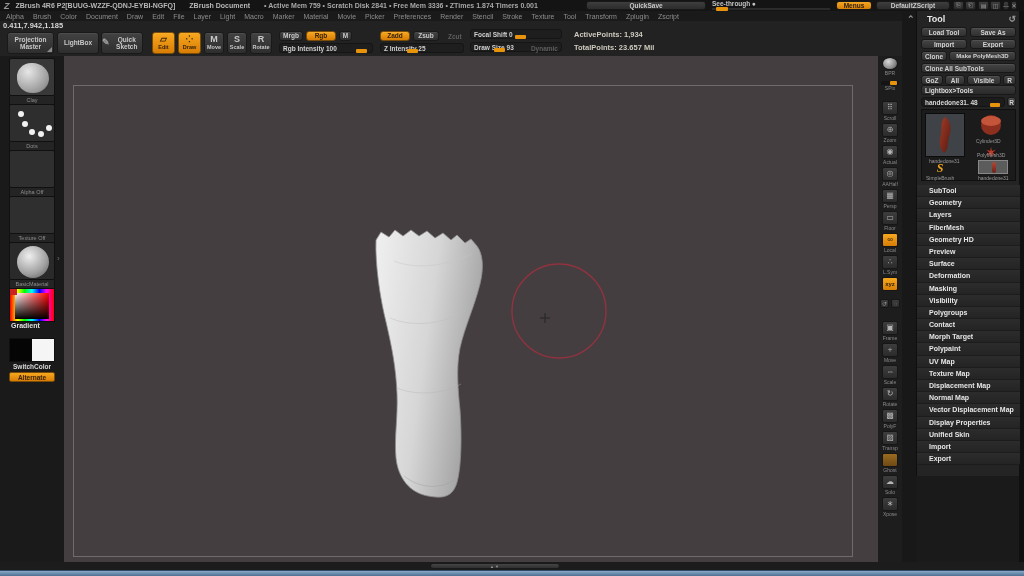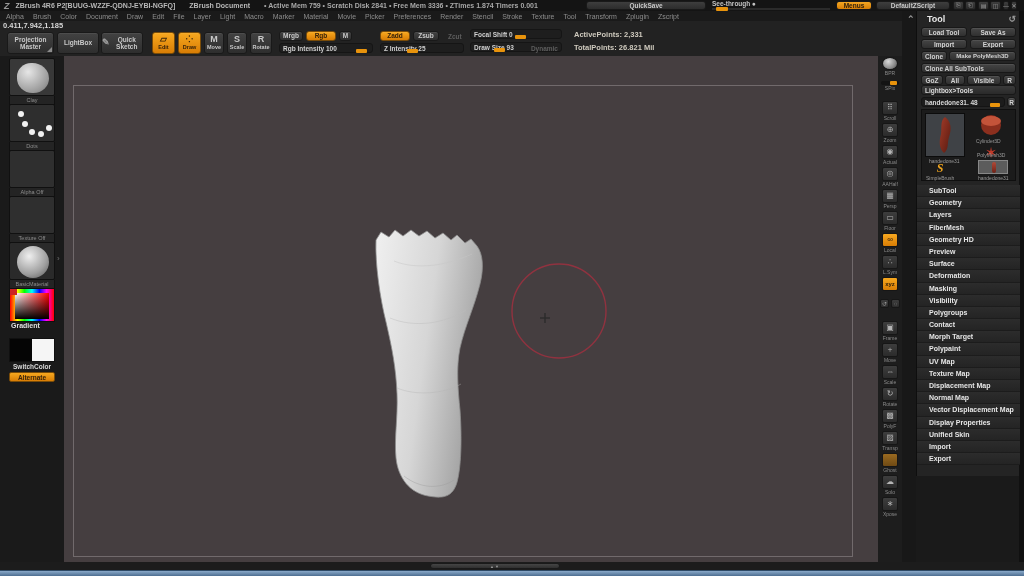--- a/index.html
+++ b/index.html
@@ -248,22 +248,22 @@
     <div class="zslider" style="left:470px;top:8px;width:92px;">
       <span class="txt">Focal Shift 0</span>
       <span class="handle" style="left:44px;"></span>
     </div>
     <div class="zslider" style="left:470px;top:21px;width:92px;">
       <span class="txt">Draw Size 93</span>
       <span class="handle" style="left:23px;"></span>
       <span class="dimtxt" style="right:3px;top:2px;">Dynamic</span>
     </div>
 
-    <div class="points" style="left:574px;top:9px;">ActivePoints: 2,331</div>
-    <div class="points" style="left:574px;top:22px;">TotalPoints: 26.821 Mil</div>
+    <div class="points" style="left:574px;top:9px;">ActivePoints: 1,934</div>
+    <div class="points" style="left:574px;top:22px;">TotalPoints: 23.657 Mil</div>
   </div>
 
   <div id="lefttray">
     <div class="tray-item" style="top:2px;">
       <div class="thumb" style="height:38px;">
           <div class="blob"></div>
         </div>
       <div class="tray-label">Clay</div>
     </div>
     <div class="tray-item" style="top:48px;">

